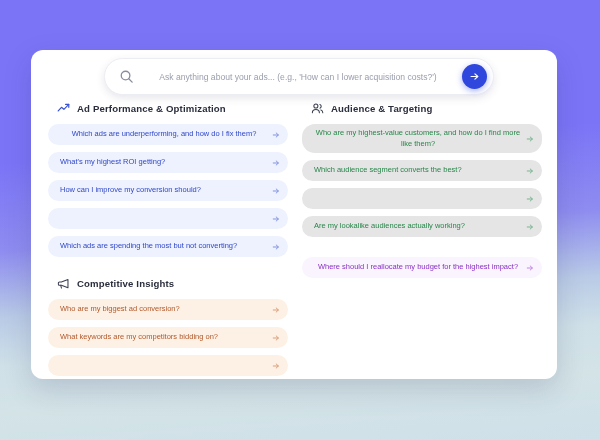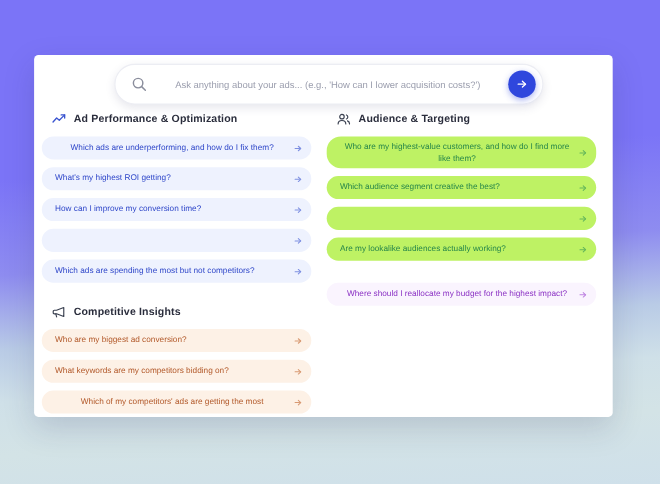--- a/index.html
+++ b/index.html
@@ -17,21 +17,21 @@
         #cfe0ea 100%);
     position:relative;
   }
 
   
   #app-card{
     position:absolute;
     left:31px; top:50px;
     width:526px; height:329px;
     background:#ffffff;
-    border-radius:4px;
+    border-radius:12px;
     box-shadow:0 10px 28px rgba(40,40,90,.17);
     overflow:hidden;
   }
 
   
   #search-bar{
     position:absolute;
     left:73px; top:8px;
     width:390px; height:37px;
     background:#ffffff;
@@ -66,21 +66,21 @@
     display:flex; align-items:center; justify-content:center;
     cursor:pointer;
   }
   #search-submit svg{ display:block; }
 
   
   .columns{
     position:absolute;
     left:0; top:52px; right:0; bottom:0;
     display:flex;
-    padding:0 15px 0 7px;
+    padding:0 15px 0 17px;
     gap:14px;
   }
   .column{ flex:1 1 0; min-width:0; }
 
   .section{ margin-bottom:20px; }
 
   .section-head{
     display:flex; align-items:center;
     gap:7px;
     padding-left:9px;
@@ -124,21 +124,21 @@
   }
   .pill-arrow svg{ display:block; }
 
   
   .theme-blue .pill{ background:#eef2fe; }
   .theme-blue .pill-text{ color:#2f47c9; }
   .theme-blue .pill-arrow{ color:#3b55d0; }
   .theme-blue .section-icon{ color:#3b55d0; }
 
   
-  .theme-green .pill{ background:#bef264; }
+  .theme-green .pill{ background:#e5e5e5; }
   .theme-green .pill-text{ color:#27864a; }
   .theme-green .pill-arrow{ color:#2e9254; }
   .theme-green .section-icon{ color:#3a4050; }
 
   
   .theme-orange .pill{ background:#fdf1e6; }
   .theme-orange .pill-text{ color:#b2592a; }
   .theme-orange .pill-arrow{ color:#c2662f; }
   .theme-orange .section-icon{ color:#3a4050; }
 
@@ -195,38 +195,38 @@
           <div class="pill">
             <span class="pill-text">What's my highest ROI getting?</span>
             <span class="pill-arrow">
               <svg viewBox="0 0 16 16" width="8" height="8" fill="none" stroke="currentColor" stroke-width="1.9" stroke-linecap="round" stroke-linejoin="round">
                 <line x1="2.5" y1="8" x2="12.5" y2="8"></line>
                 <polyline points="8.4,3.9 12.8,8 8.4,12.1"></polyline>
               </svg>
             </span>
           </div>
           <div class="pill">
-            <span class="pill-text">How can I improve my conversion time?</span>
-            <span class="pill-arrow">
-              <svg viewBox="0 0 16 16" width="8" height="8" fill="none" stroke="currentColor" stroke-width="1.9" stroke-linecap="round" stroke-linejoin="round">
-                <line x1="2.5" y1="8" x2="12.5" y2="8"></line>
-                <polyline points="8.4,3.9 12.8,8 8.4,12.1"></polyline>
-              </svg>
-            </span>
-          </div>
-          <div class="pill">
-            <span class="pill-arrow">
-              <svg viewBox="0 0 16 16" width="8" height="8" fill="none" stroke="currentColor" stroke-width="1.9" stroke-linecap="round" stroke-linejoin="round">
-                <line x1="2.5" y1="8" x2="12.5" y2="8"></line>
-                <polyline points="8.4,3.9 12.8,8 8.4,12.1"></polyline>
-              </svg>
-            </span>
-          </div>
-          <div class="pill">
-            <span class="pill-text">Which ads are spending the most but not competitors?</span>
+            <span class="pill-text">How can I improve my conversion should?</span>
+            <span class="pill-arrow">
+              <svg viewBox="0 0 16 16" width="8" height="8" fill="none" stroke="currentColor" stroke-width="1.9" stroke-linecap="round" stroke-linejoin="round">
+                <line x1="2.5" y1="8" x2="12.5" y2="8"></line>
+                <polyline points="8.4,3.9 12.8,8 8.4,12.1"></polyline>
+              </svg>
+            </span>
+          </div>
+          <div class="pill">
+            <span class="pill-arrow">
+              <svg viewBox="0 0 16 16" width="8" height="8" fill="none" stroke="currentColor" stroke-width="1.9" stroke-linecap="round" stroke-linejoin="round">
+                <line x1="2.5" y1="8" x2="12.5" y2="8"></line>
+                <polyline points="8.4,3.9 12.8,8 8.4,12.1"></polyline>
+              </svg>
+            </span>
+          </div>
+          <div class="pill">
+            <span class="pill-text">Which ads are spending the most but not converting?</span>
             <span class="pill-arrow">
               <svg viewBox="0 0 16 16" width="8" height="8" fill="none" stroke="currentColor" stroke-width="1.9" stroke-linecap="round" stroke-linejoin="round">
                 <line x1="2.5" y1="8" x2="12.5" y2="8"></line>
                 <polyline points="8.4,3.9 12.8,8 8.4,12.1"></polyline>
               </svg>
             </span>
           </div>
         </div>
         <div class="section theme-orange">
           <div class="section-head">
@@ -250,21 +250,20 @@
           <div class="pill">
             <span class="pill-text">What keywords are my competitors bidding on?</span>
             <span class="pill-arrow">
               <svg viewBox="0 0 16 16" width="8" height="8" fill="none" stroke="currentColor" stroke-width="1.9" stroke-linecap="round" stroke-linejoin="round">
                 <line x1="2.5" y1="8" x2="12.5" y2="8"></line>
                 <polyline points="8.4,3.9 12.8,8 8.4,12.1"></polyline>
               </svg>
             </span>
           </div>
           <div class="pill multiline">
-            <span class="pill-text">Which of my competitors' ads are getting the most</span>
             <span class="pill-arrow">
               <svg viewBox="0 0 16 16" width="8" height="8" fill="none" stroke="currentColor" stroke-width="1.9" stroke-linecap="round" stroke-linejoin="round">
                 <line x1="2.5" y1="8" x2="12.5" y2="8"></line>
                 <polyline points="8.4,3.9 12.8,8 8.4,12.1"></polyline>
               </svg>
             </span>
           </div>
         </div>
       </div>
     <div class="column" id="col-right">
@@ -283,21 +282,21 @@
           <div class="pill multiline">
             <span class="pill-text">Who are my highest-value customers, and how do I find more like them?</span>
             <span class="pill-arrow">
               <svg viewBox="0 0 16 16" width="8" height="8" fill="none" stroke="currentColor" stroke-width="1.9" stroke-linecap="round" stroke-linejoin="round">
                 <line x1="2.5" y1="8" x2="12.5" y2="8"></line>
                 <polyline points="8.4,3.9 12.8,8 8.4,12.1"></polyline>
               </svg>
             </span>
           </div>
           <div class="pill">
-            <span class="pill-text">Which audience segment creative the best?</span>
+            <span class="pill-text">Which audience segment converts the best?</span>
             <span class="pill-arrow">
               <svg viewBox="0 0 16 16" width="8" height="8" fill="none" stroke="currentColor" stroke-width="1.9" stroke-linecap="round" stroke-linejoin="round">
                 <line x1="2.5" y1="8" x2="12.5" y2="8"></line>
                 <polyline points="8.4,3.9 12.8,8 8.4,12.1"></polyline>
               </svg>
             </span>
           </div>
           <div class="pill multiline">
             <span class="pill-arrow">
               <svg viewBox="0 0 16 16" width="8" height="8" fill="none" stroke="currentColor" stroke-width="1.9" stroke-linecap="round" stroke-linejoin="round">

